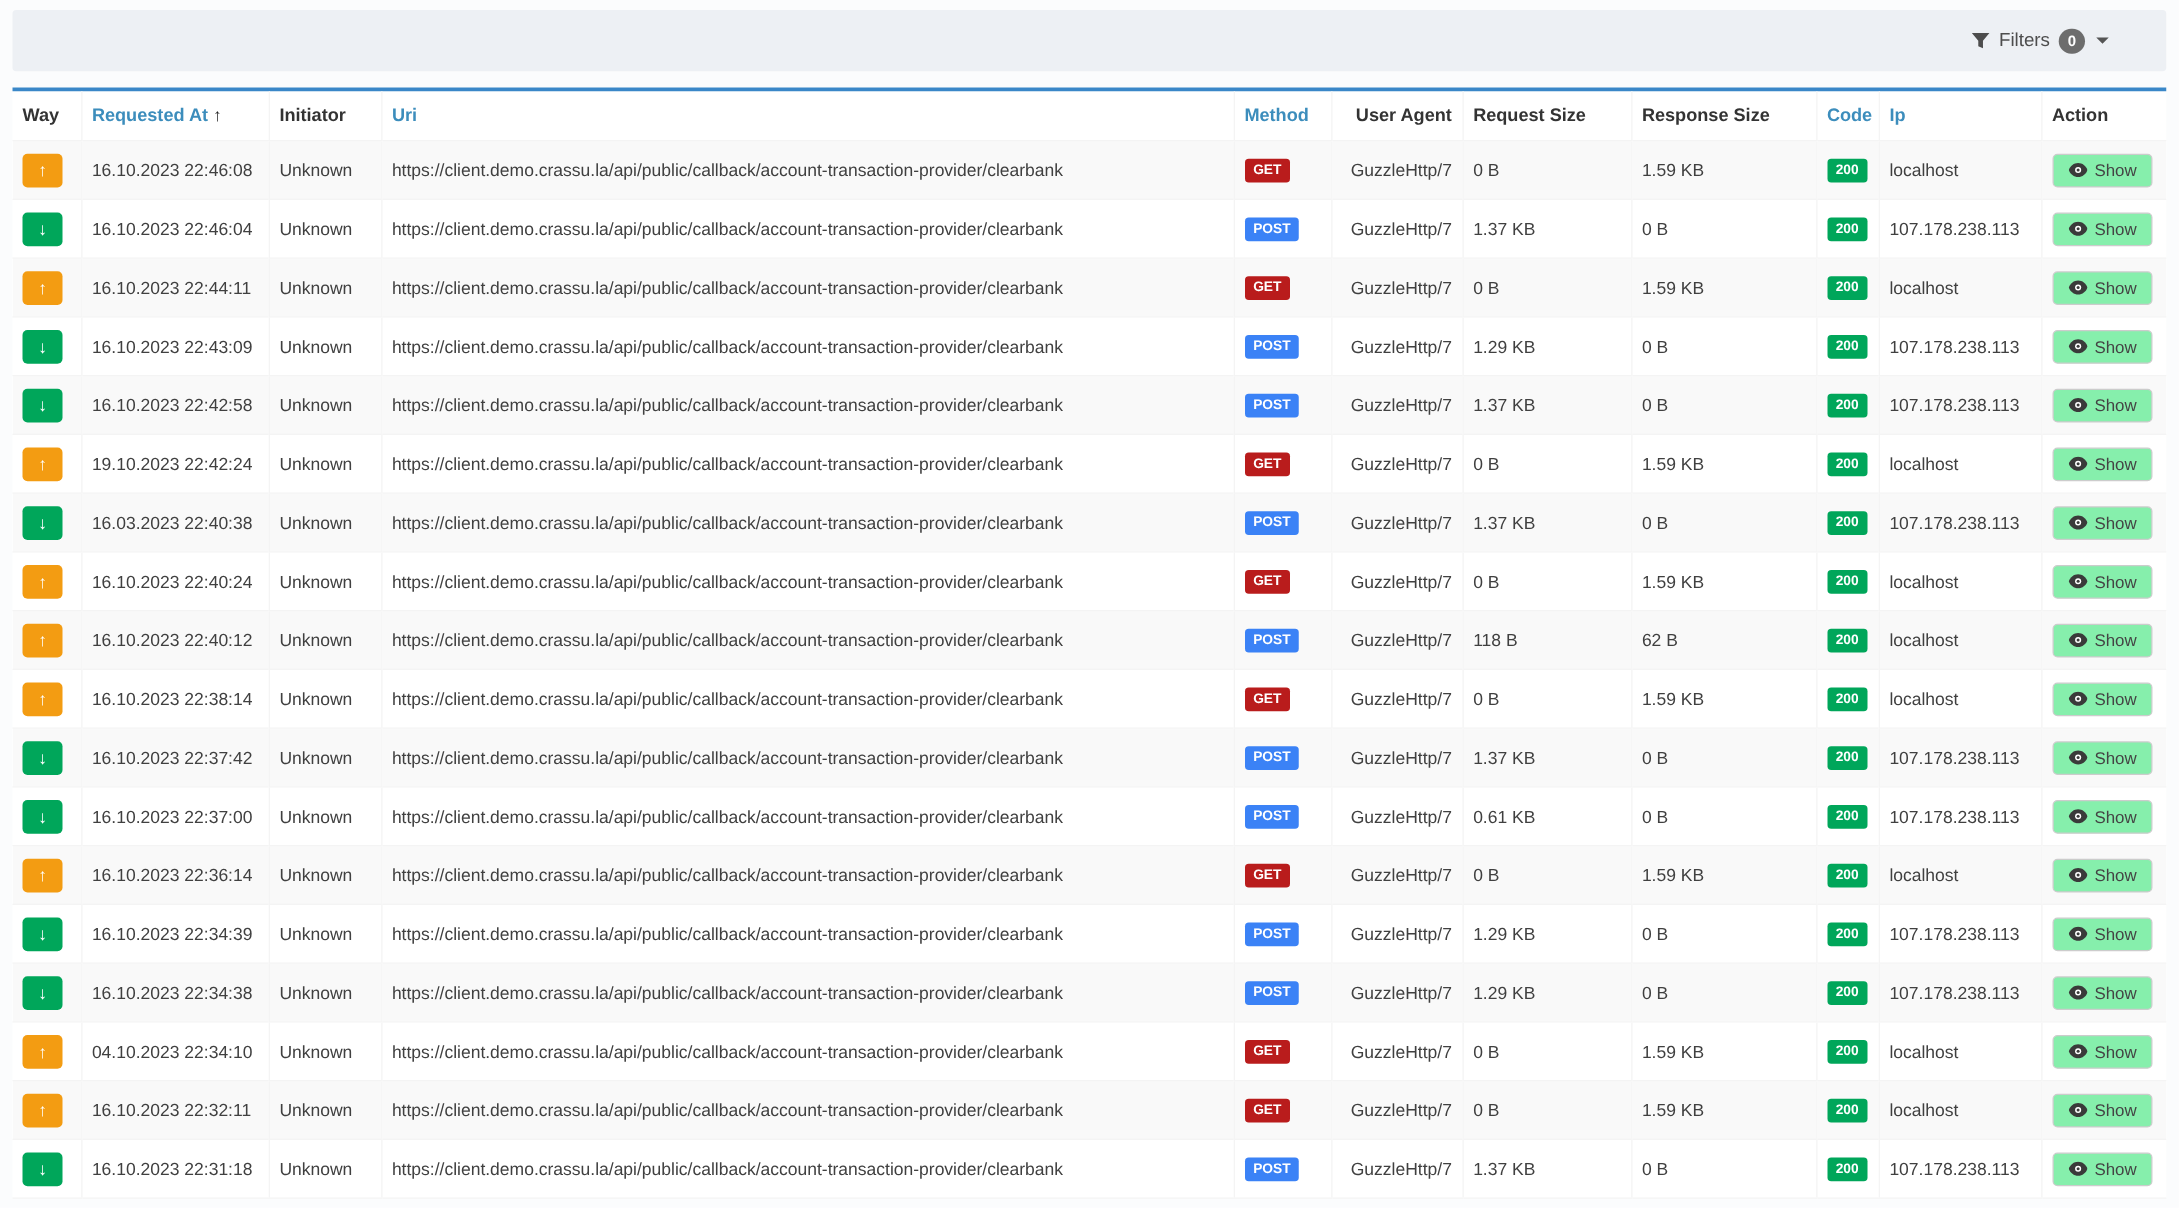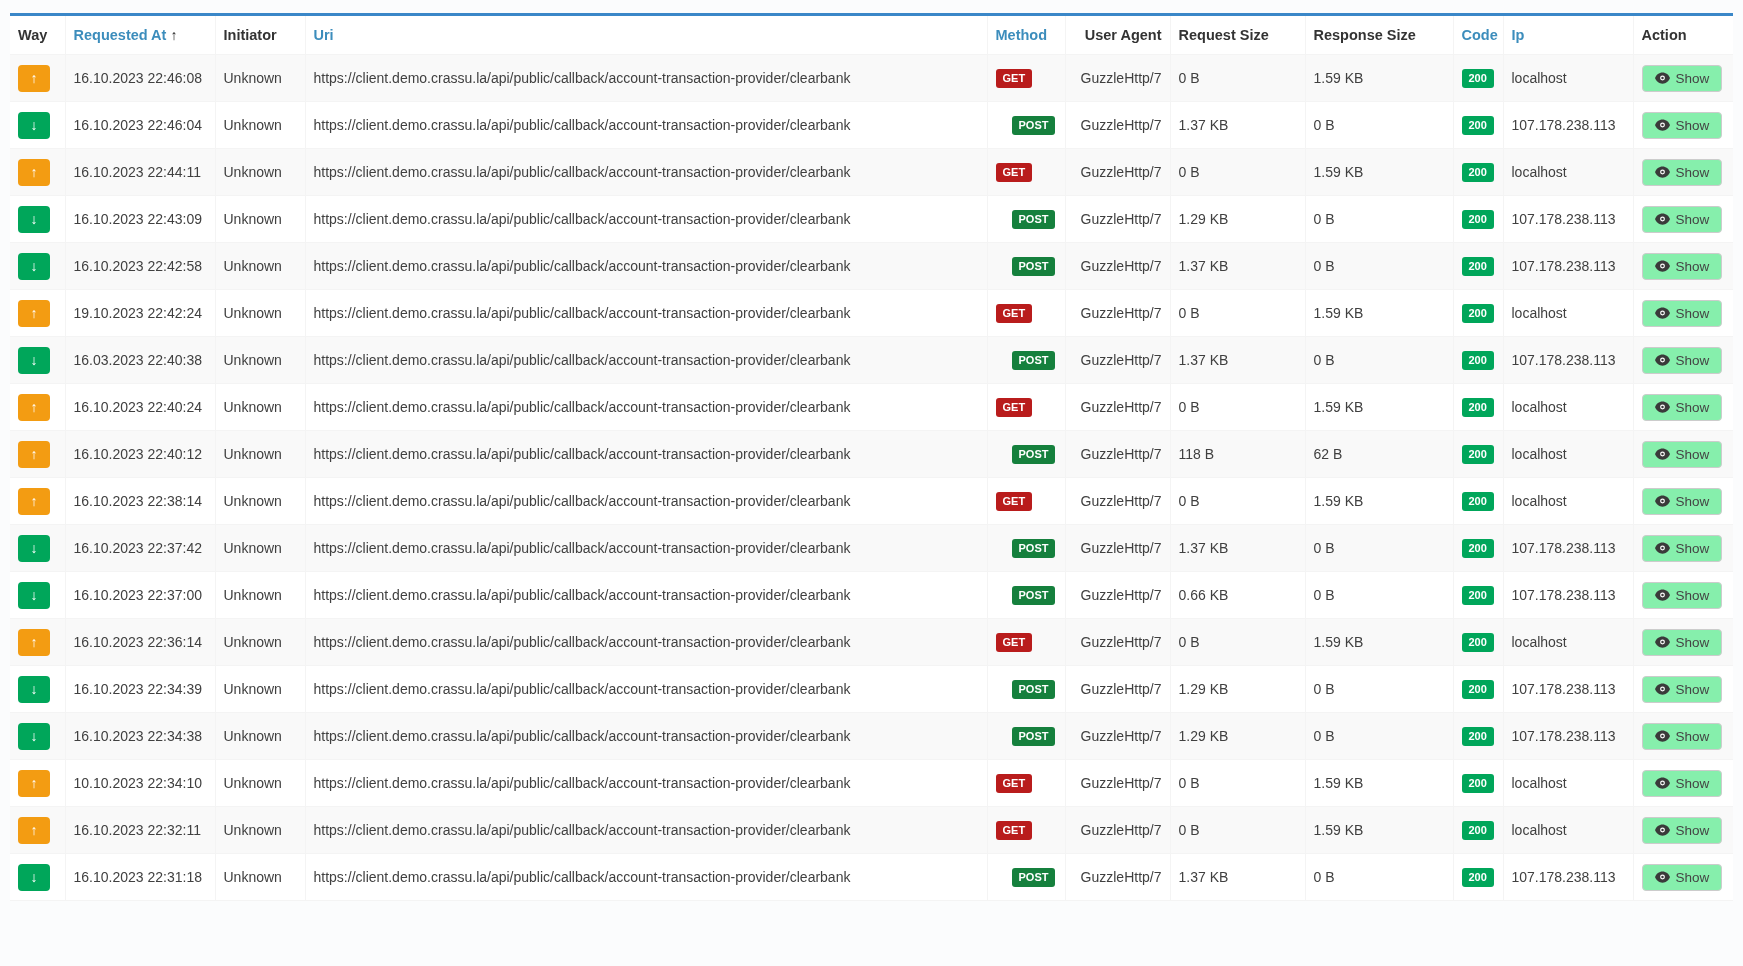--- a/index.html
+++ b/index.html
@@ -117,21 +117,21 @@
   .badge-method, .badge-code {
     display: inline-block;
     padding: 4px 7px;
     border-radius: 3px;
     color: #fff;
     font-size: 11px;
     font-weight: bold;
     line-height: 1;
   }
   .m-get { background: #b91c1c; }
-  .m-post { background: #15803d; margin-left: 16px; }
+  .m-post { background: #3b82f6; }
   .badge-code { background: #00a65a; }
 
   
   .show-btn {
     display: inline-flex;
     align-items: center;
     gap: 6px;
     padding: 5px 12px;
     background: #86efac;
     border: 1px solid #ccc;
@@ -141,20 +141,32 @@
     cursor: pointer;
     font-family: inherit;
   }
   .show-btn svg { flex: 0 0 auto; }
 </style>
 </head>
 <body>
 
 <div class="page">
 
+  <div class="filter-bar">
+    <div class="filters-toggle">
+      <span style="display:inline-flex;">
+        <svg width="15" height="15" viewBox="0 0 16 16">
+            <path d="M0.5 1.5h15L10 8.2v6.3l-4-1.8V8.2L0.5 1.5z" fill="#4d4d4d"></path>
+          </svg>
+      </span>
+      <span>Filters</span>
+      <span class="filters-badge">0</span>
+      <span class="caret-down"></span>
+    </div>
+  </div>
 
   <div class="table-card">
     <table>
       <thead>
         <tr>
           <th class="col-way">Way</th>
           <th class="col-requested sortable">
             <span>Requested At</span><span class="sort-arrow">↑</span>
           </th>
           <th class="col-initiator">Initiator</th>
@@ -492,21 +504,21 @@
     <td class="col-way">
       <button class="way-btn way-down">
         <span>↓</span>
       </button>
     </td>
     <td class="col-requested">16.10.2023 22:37:00</td>
     <td class="col-initiator">Unknown</td>
     <td class="col-uri">https://client.demo.crassu.la/api/public/callback/account-transaction-provider/clearbank</td>
     <td class="col-method"><span class="badge-method m-post">POST</span></td>
     <td class="col-ua">GuzzleHttp/7</td>
-    <td class="col-reqsize">0.66 KB</td>
+    <td class="col-reqsize">0.61 KB</td>
     <td class="col-respsize">0 B</td>
     <td class="col-code"><span class="badge-code">200</span></td>
     <td class="col-ip">107.178.238.113</td>
     <td class="col-action">
       <button class="show-btn">
         <span style="display:inline-flex;">
           <svg width="15" height="12" viewBox="0 0 16 12">
             <path d="M8 0C4.4 0 1.3 2.4 0 6c1.3 3.6 4.4 6 8 6s6.7-2.4 8-6c-1.3-3.6-4.4-6-8-6z" fill="#3a3a3a"></path>
             <circle cx="8" cy="6" r="2.6" fill="#fff"></circle>
             <circle cx="8" cy="6" r="1.3" fill="#3a3a3a"></circle>
@@ -603,21 +615,21 @@
       </button>
     </td>
   </tr>
 
   <tr>
     <td class="col-way">
       <button class="way-btn way-up">
         <span>↑</span>
       </button>
     </td>
-    <td class="col-requested">10.10.2023 22:34:10</td>
+    <td class="col-requested">04.10.2023 22:34:10</td>
     <td class="col-initiator">Unknown</td>
     <td class="col-uri">https://client.demo.crassu.la/api/public/callback/account-transaction-provider/clearbank</td>
     <td class="col-method"><span class="badge-method m-get">GET</span></td>
     <td class="col-ua">GuzzleHttp/7</td>
     <td class="col-reqsize">0 B</td>
     <td class="col-respsize">1.59 KB</td>
     <td class="col-code"><span class="badge-code">200</span></td>
     <td class="col-ip">localhost</td>
     <td class="col-action">
       <button class="show-btn">

